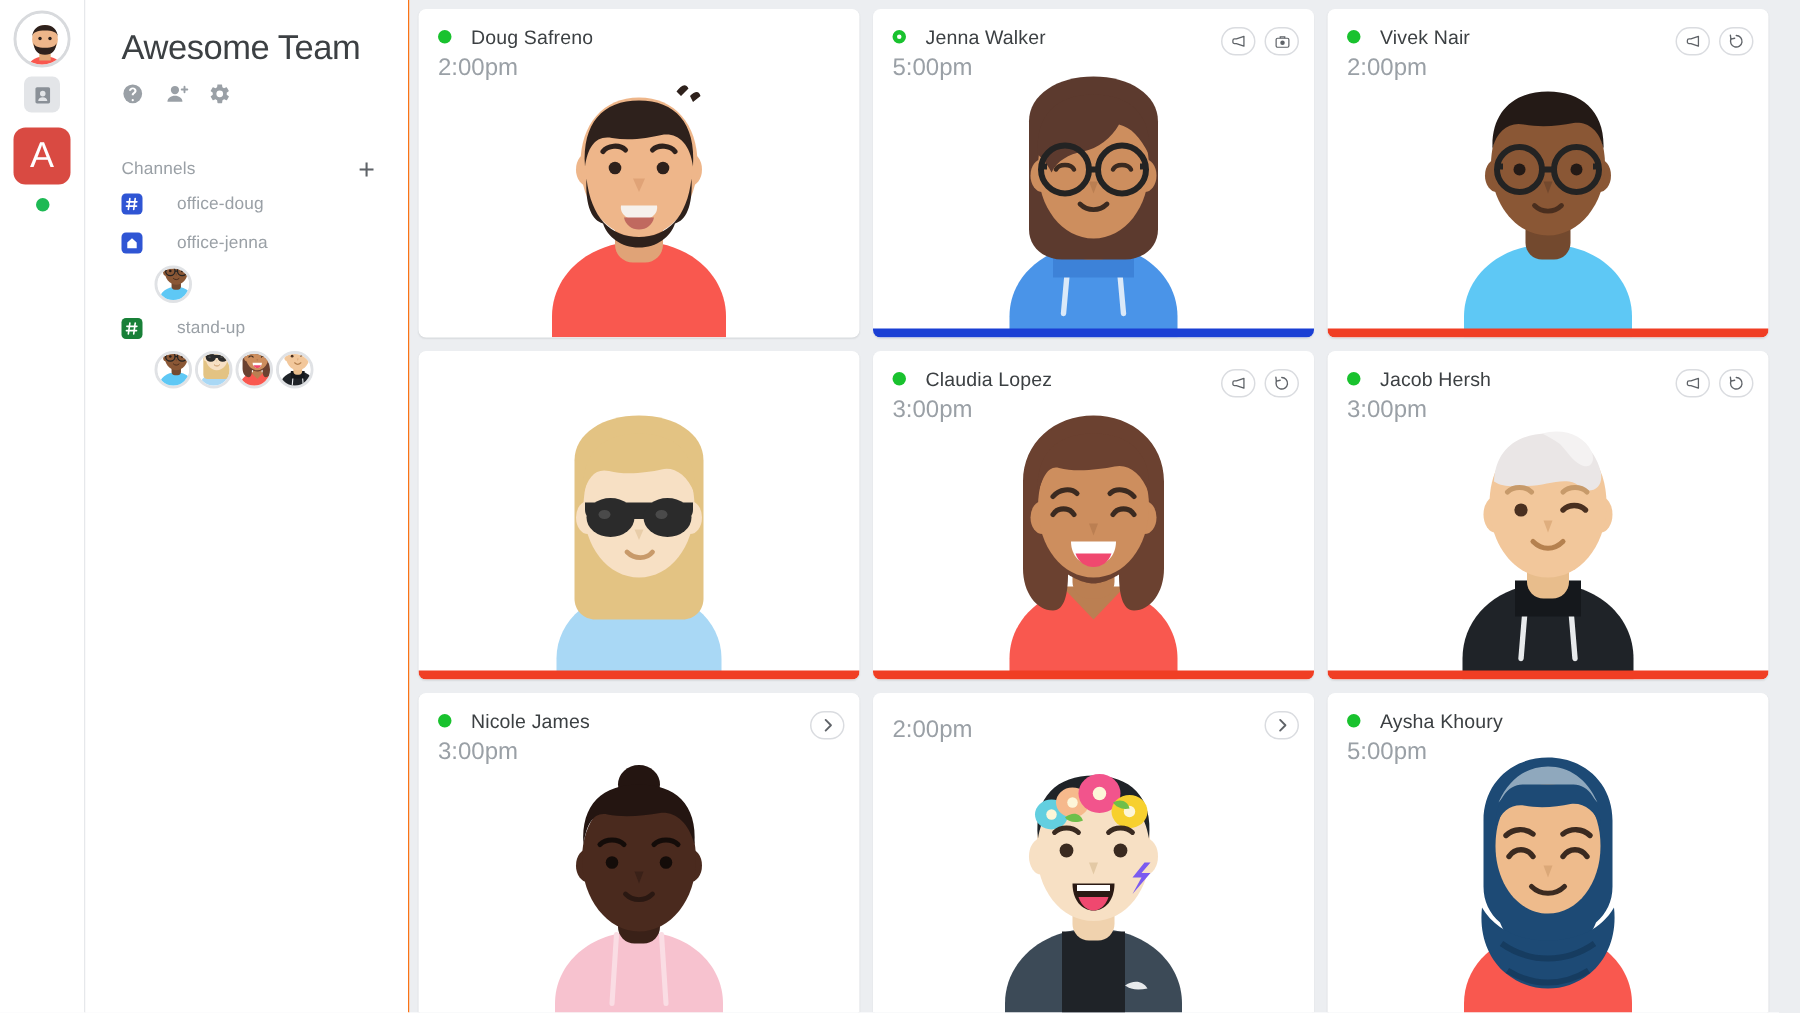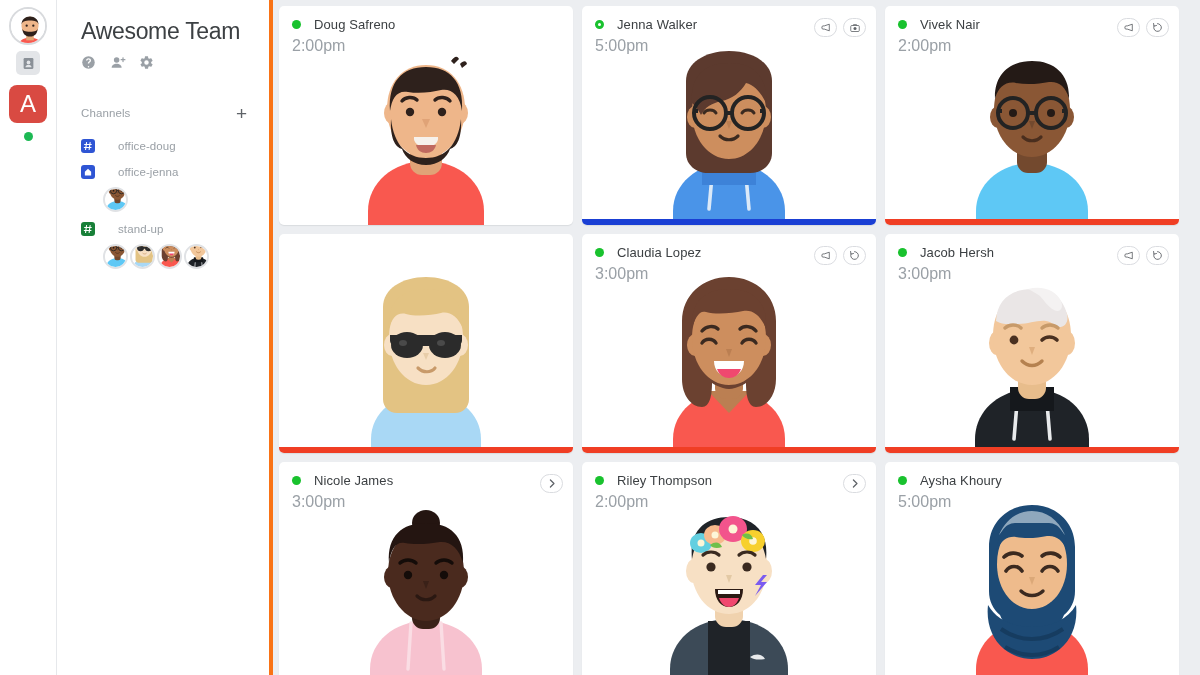--- a/index.html
+++ b/index.html
@@ -45,34 +45,34 @@
   }
   .rail-dot {
     width: 9px; height: 9px; border-radius: 50%;
     background: #1db954; margin-top: 9px;
   }
 
   
   .sidebar {
     width: 216px; height: 675px;
     background: #ffffff;
-    border-right: 4px solid #f97316;
+    border-right: 1px solid #f97316;
     padding: 18px 16px 0 24px;
     flex: 0 0 216px;
   }
   .team-title {
     font-size: 23px; color: #3c4043; font-weight: 400;
     letter-spacing: -0.3px; line-height: 1.2;
     margin-bottom: 9px;
   }
   .team-actions { display: flex; gap: 14px; align-items: center; margin-bottom: 34px; }
   .team-actions .ic { width: 15px; height: 15px; color: #9aa0a6; display:block; }
   .channels-head {
     display: flex; align-items: center; justify-content: space-between;
-    margin-bottom: 10px; padding-right: 6px;
+    padding-right: 6px;
   }
   .channels-label { font-size: 11.5px; color: #9aa0a6; letter-spacing: .1px; }
   .channels-plus { font-size: 19px; color: #5f6368; line-height: 1; cursor: pointer; }
   .chan { display: flex; align-items: center; gap: 23px; height: 26px; }
   .chan-ic {
     width: 14px; height: 14px; border-radius: 3px;
     display: flex; align-items: center; justify-content: center;
     flex: 0 0 14px;
   }
   .chan-ic svg { display: block; }
@@ -643,24 +643,20 @@
               <path d="M157 54c4-4 12-4 16 0" fill="none" stroke="#3a2a20" stroke-width="3.2" stroke-linecap="round"></path>
               <path d="M133 88h28c0 11-6 18-14 18s-14-7-14-18z" fill="#2b1a14"></path>
               <path d="M136 89h22v4h-22z" fill="#fff"></path>
               <path d="M137 97h20c-2 6-6 9-10 9s-8-3-10-9z" fill="#f0486f"></path>
               <path d="M144 74h6l-3 8z" fill="#e3c9a5"></path>
               <path d="M181 74l-8 10h6l-6 11 12-14h-6l6-7z" fill="#7b5bf0"></path>
             </svg>
           </div>
           <div class="card-head">
             <div class="card-head-left">
-              <div class="name-row">
-                <span class="status solid"></span>
-                <span class="card-name">Riley Thompson</span>
-              </div>
               <div class="card-time">2:00pm</div>
             </div>
             <div class="card-btns">
               <div class="cbtn">
                 <span>
                   <svg width="10" height="11" viewBox="0 0 12 14">
                     <path d="M4 2.5L8.5 7 4 11.5" fill="none" stroke="#5f6368" stroke-width="1.6" stroke-linecap="round" stroke-linejoin="round"></path>
                   </svg>
                 </span>
               </div>

